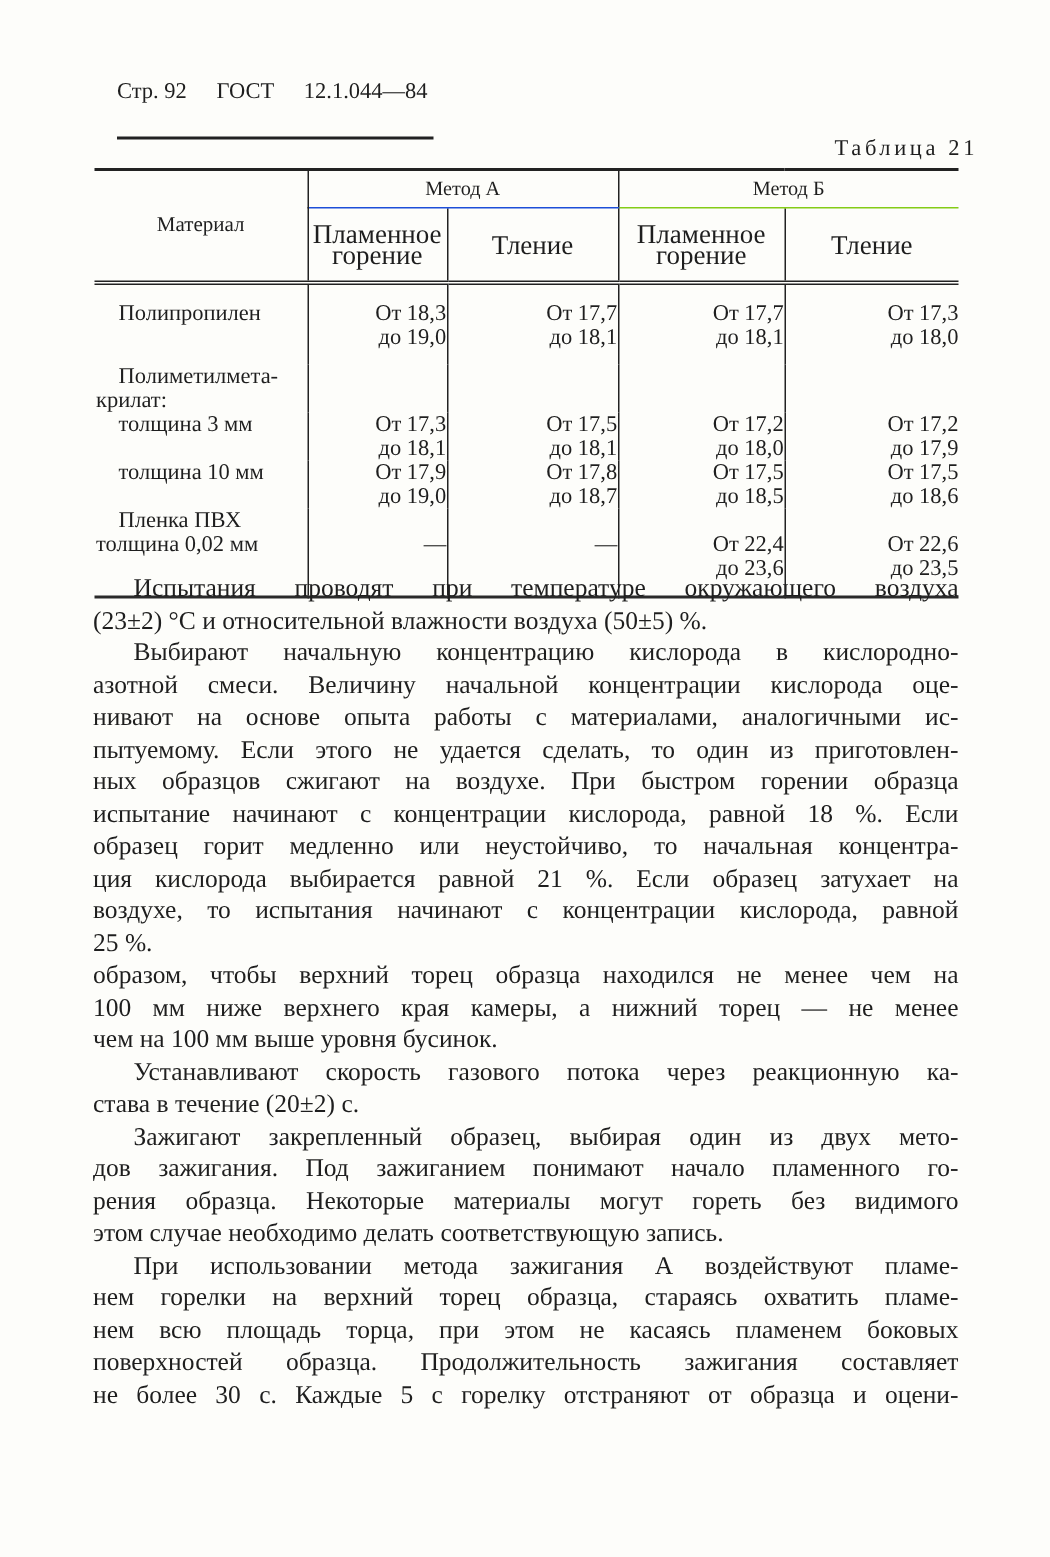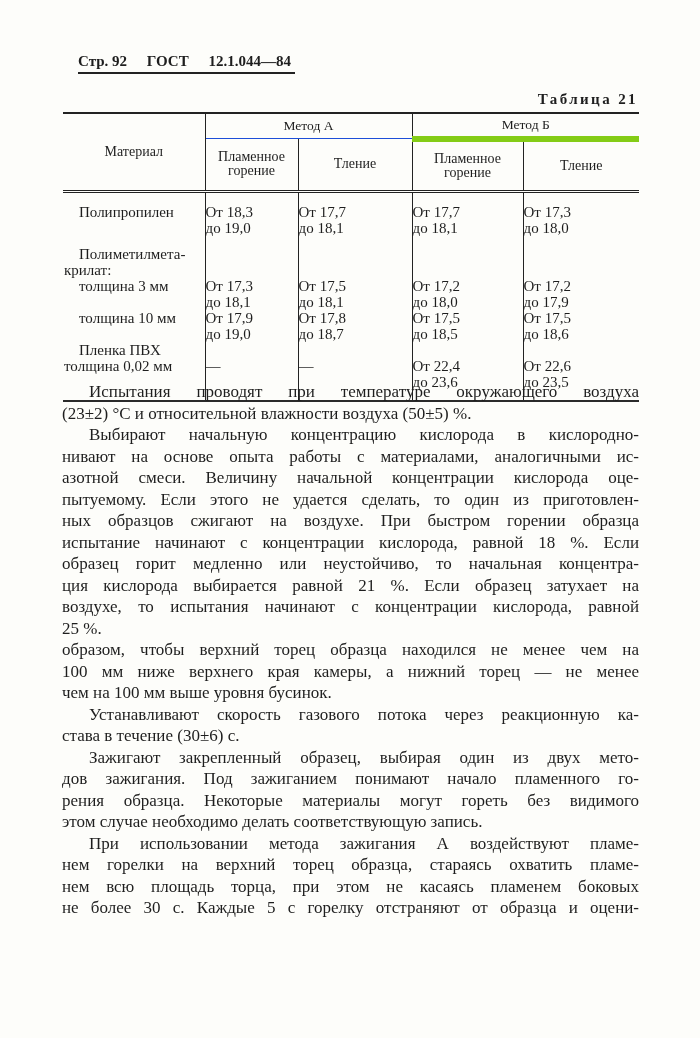--- a/index.html
+++ b/index.html
@@ -6,51 +6,51 @@
   .page {
     position:relative; width:700px; height:1038px;
     background:#fdfdfa; color:#1e1e1e;
     font-family:"Liberation Serif","DejaVu Serif",serif;
     overflow:hidden;
   }
 
   
   .hdr {
     position:absolute; left:78px; top:53px;
-    font-weight:bold; font-size:15px; white-space:nowrap;
-    border-bottom:2px solid #222; padding:0 4px 2px 0;
+    font-weight:normal; font-size:15px; white-space:nowrap;
+    border-bottom:2px solid #222; padding:0 4px 21px 0;
   }
   .hdr .part { margin-right:16px; }
   .hdr .part:last-child { margin-right:0; }
 
   
   .tcap {
-    position:absolute; top:91px; right:62px;
-    font-size:15px; letter-spacing:2.4px; white-space:nowrap;font-weight:bold;
+    position:absolute; top:91px; right:48px;
+    font-size:15px; letter-spacing:2.4px; white-space:nowrap;
   }
 
   
   .tbl-wrap { position:absolute; left:63px; top:112px; }
   table {
     border-collapse:collapse; table-layout:fixed; width:576px;
     border-top:2.5px solid #222; border-bottom:2px solid #2a2a2a;
     font-size:15px; line-height:16px;
   }
   th, td { padding:0; vertical-align:top; font-weight:normal; }
   thead th { vertical-align:middle; text-align:center; }
   .h-mat { border-right:1px solid #222; border-bottom:3px double #222; font-size:14px; }
   .h-ma  { border-right:1px solid #222; border-bottom:1px solid #1d4ed8; height:24px; font-size:13.5px; }
-  .h-mb  { border-bottom:6px solid #84cc16; font-size:13.5px; }
-  tr.sub th { border-bottom:3px double #222; height:48px; font-size:14px; line-height:14px; white-space:pre-line;margin-top:22px; }
+  .h-mb  { border-bottom:1px solid #84cc16; font-size:13.5px; }
+  tr.sub th { border-bottom:3px double #222; height:48px; font-size:18px; line-height:14px; white-space:pre-line;margin-top:22px; }
   tr.sub th.br { border-right:1px solid #222; }
 
   tbody td { white-space:pre-line; }
   tbody td:not(:last-child) { border-right:1px solid #222; }
   td.mat { text-indent:15px; text-align:left; padding-left:1px; }
-  td.val { text-align:left; }
+  td.val { text-align:right; }
   tbody tr:nth-child(1) td { padding-top:11px; height:42px; }
   tbody tr:nth-child(2) td { height:30px; }
   tbody tr:nth-child(3) td { height:32px; }
   tbody tr:nth-child(4) td { height:32px; }
   tbody tr:nth-child(5) td { height:42px; }
   tbody tr:nth-child(5) td.val { padding-top:16px; }
 
   
   .body-text {
     position:absolute; left:62px; top:381px; width:577px;
@@ -153,46 +153,47 @@
     </table>
   </div>
 
   <div class="body-text" id="body-text">
       <div class="para">
         <div class="line first">Испытания проводят при температуре окружающего воздуха</div>
         <div class="line last">(23±2) °С и относительной влажности воздуха (50±5) %.</div>
       </div>
       <div class="para">
         <div class="line first">Выбирают начальную концентрацию кислорода в кислородно-</div>
+        <div class="line">азотной смеси. Величину начальной концентрации кислорода оце-</div>
         <div class="line">нивают на основе опыта работы с материалами, аналогичными ис-</div>
-        <div class="line">азотной смеси. Величину начальной концентрации кислорода оце-</div>
         <div class="line">пытуемому. Если этого не удается сделать, то один из приготовлен-</div>
         <div class="line">ных образцов сжигают на воздухе. При быстром горении образца</div>
         <div class="line">испытание начинают с концентрации кислорода, равной 18 %. Если</div>
         <div class="line">образец горит медленно или неустойчиво, то начальная концентра-</div>
         <div class="line">ция кислорода выбирается равной 21 %. Если образец затухает на</div>
         <div class="line">воздухе, то испытания начинают с концентрации кислорода, равной</div>
         <div class="line last">25 %.</div>
       </div>
       <div class="para">
         <div class="line">образом, чтобы верхний торец образца находился не менее чем на</div>
         <div class="line">100 мм ниже верхнего края камеры, а нижний торец — не менее</div>
         <div class="line last">чем на 100 мм выше уровня бусинок.</div>
       </div>
       <div class="para">
         <div class="line first">Устанавливают скорость газового потока через реакционную ка-</div>
-        <div class="line last">става в течение (30±6) с.</div>
+        <div class="line last">става в течение (20±2) с.</div>
       </div>
       <div class="para">
         <div class="line first">Зажигают закрепленный образец, выбирая один из двух мето-</div>
         <div class="line">дов зажигания. Под зажиганием понимают начало пламенного го-</div>
         <div class="line">рения образца. Некоторые материалы могут гореть без видимого</div>
         <div class="line last">этом случае необходимо делать соответствующую запись.</div>
       </div>
       <div class="para">
         <div class="line first">При использовании метода зажигания А воздействуют пламе-</div>
         <div class="line">нем горелки на верхний торец образца, стараясь охватить пламе-</div>
         <div class="line">нем всю площадь торца, при этом не касаясь пламенем боковых</div>
+        <div class="line">поверхностей образца. Продолжительность зажигания составляет</div>
         <div class="line">не более 30 с. Каждые 5 с горелку отстраняют от образца и оцени-</div>
       </div>
     </div>
 
 </div>
 
 </body></html>

